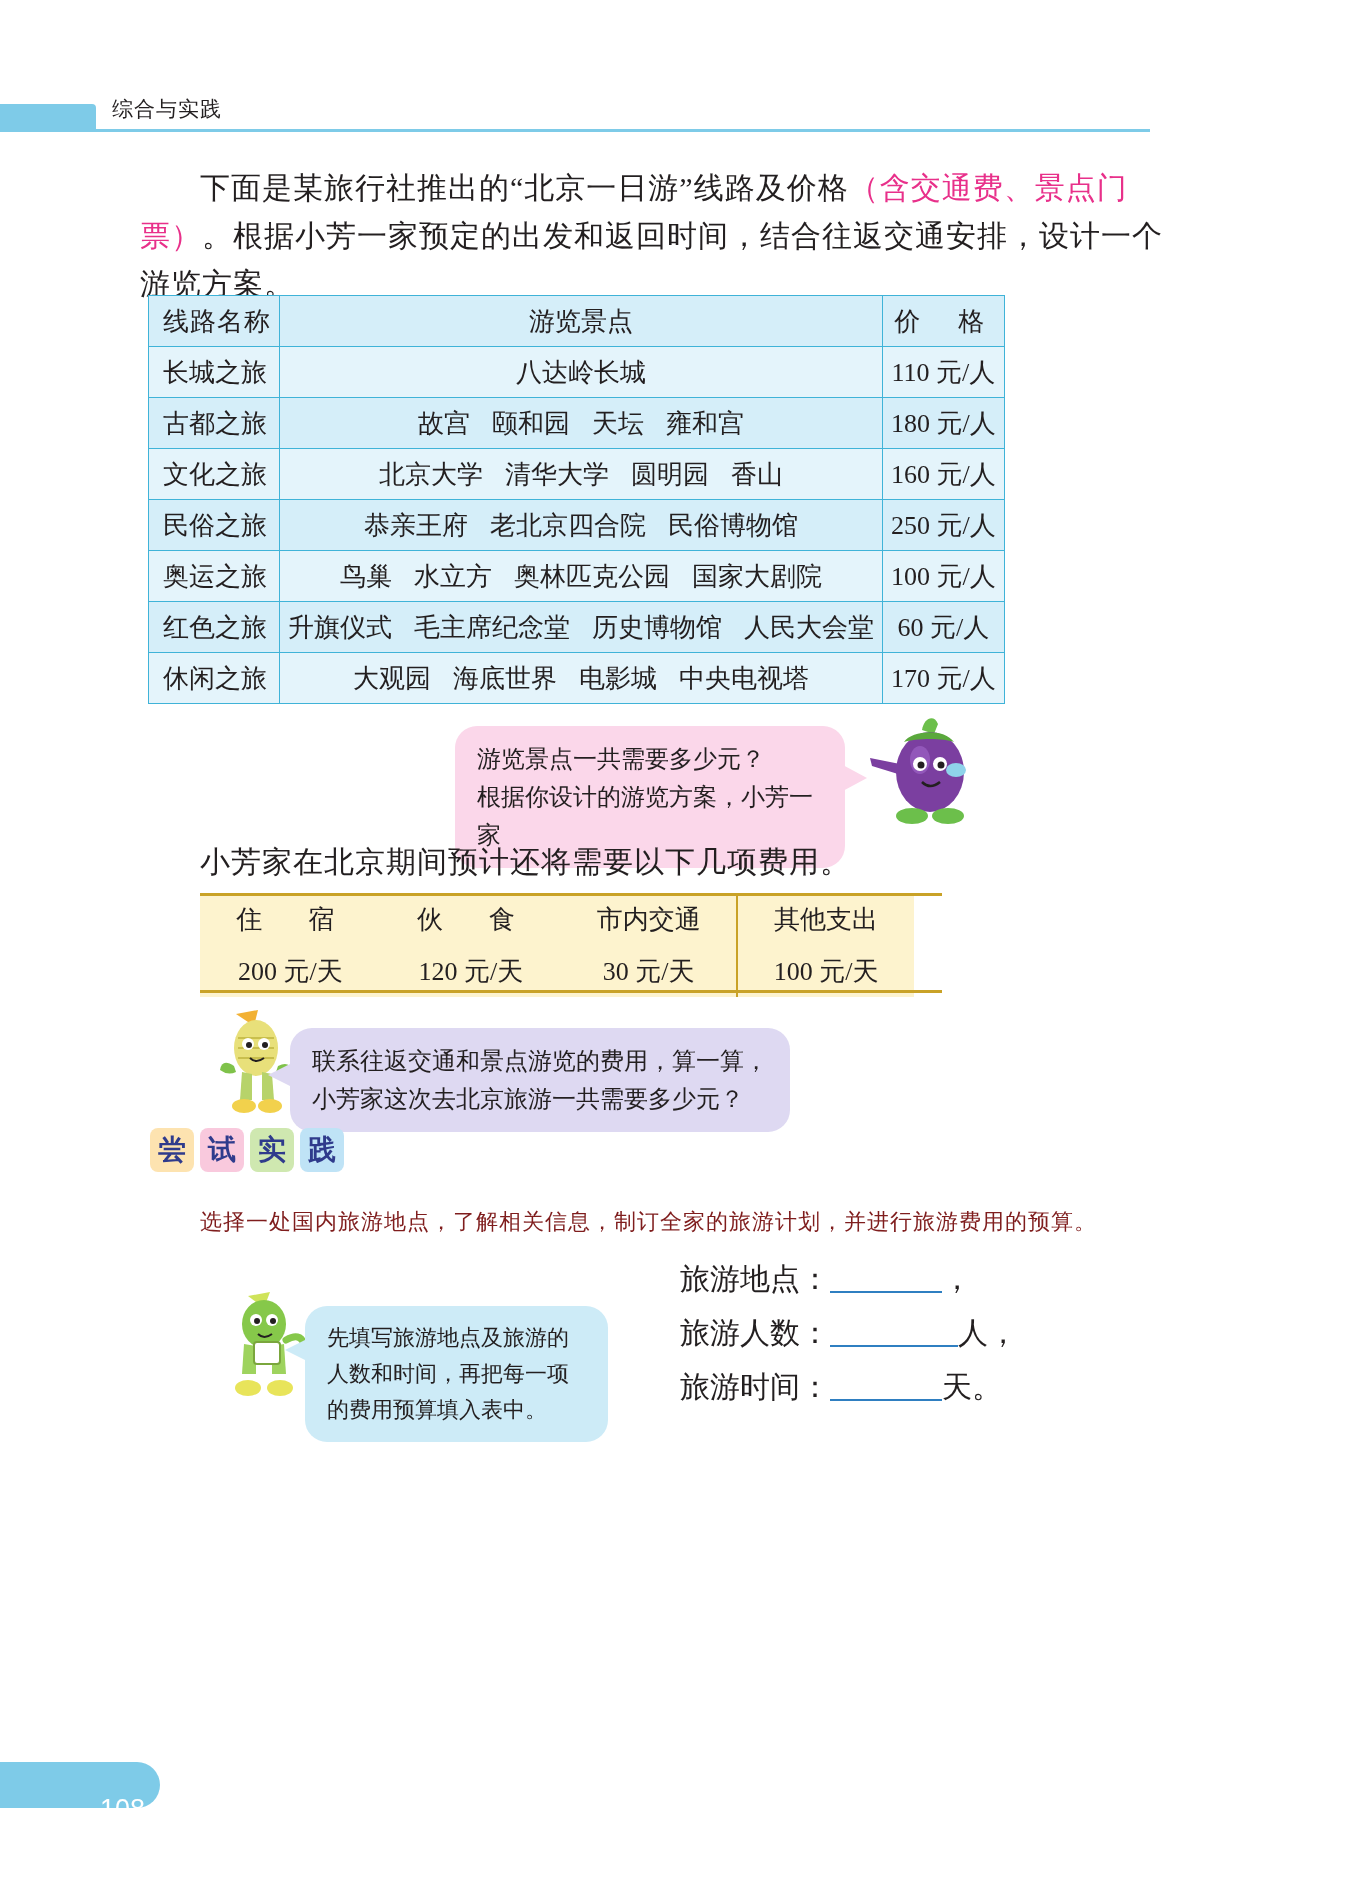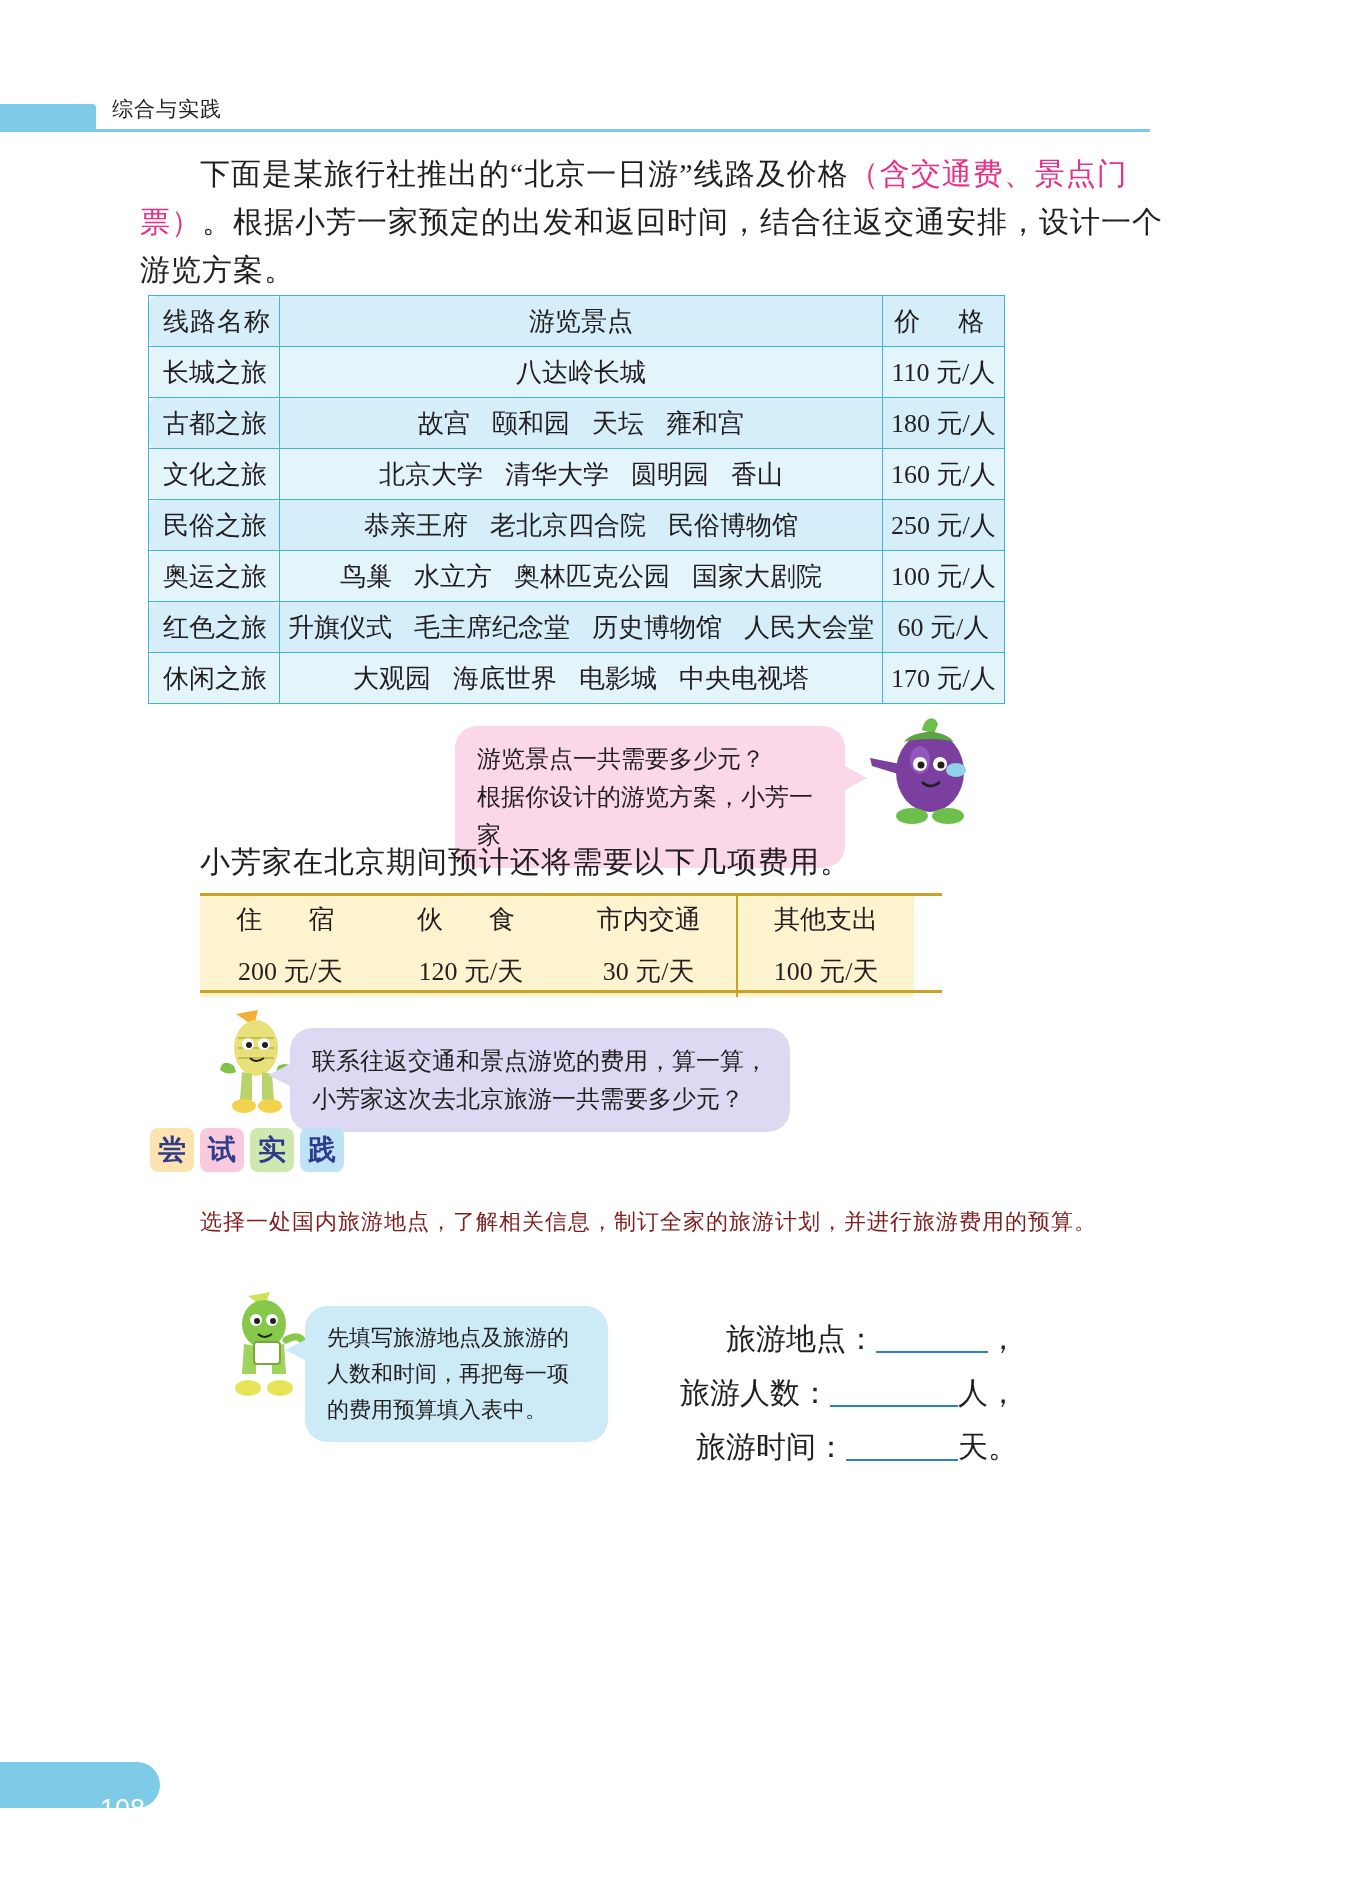--- a/index.html
+++ b/index.html
@@ -39,21 +39,21 @@
     top: 95px;
     font-size: 21px;
     color: #231f20;
     letter-spacing: 1px;
   }
 
   
   .intro {
     position: absolute;
     left: 140px;
-    top: 150px;
+    top: 164px;
     width: 1040px;
     font-size: 30px;
     line-height: 48px;
     color: #231f20;
     text-indent: 60px;
     letter-spacing: 1px;
   }
   .intro .hl { color: #e8308a; }
 
   
@@ -67,21 +67,21 @@
     color: #231f20;
   }
   .routes td {
     border: 1px solid #3fb3d8;
     height: 50px;
     padding: 0 8px;
     background: #e4f4fb;
     white-space: nowrap;
   }
   .routes tr:nth-child(odd) td { background: #d5eef9; }
-  .routes .c-name { width: 130px; text-align: left; padding-left: 14px; border-radius: 7px; }
+  .routes .c-name { width: 130px; text-align: left; padding-left: 14px; }
   .routes .c-spots { text-align: center; }
   .routes .c-price { width: 122px; text-align: center; }
   .routes .hdr td { background: #cfeaf7; }
   .routes .hdr .c-name { letter-spacing: 1px; }
   .routes .hdr .c-price { letter-spacing: 6px; padding-left: 6px; margin-left: 48px;}
   .spot-gap { display: inline-block; width: 22px; }
 
   
   .bubble {
     position: absolute;
@@ -246,25 +246,24 @@
     left: 218px;
     top: 1288px;
     width: 96px;
     height: 120px;
   }
 
   
   .fillins {
     position: absolute;
     left: 680px;
-    top: 1312px;
+    top: 1252px;
     font-size: 30px;
     line-height: 54px;
     color: #231f20;
-    text-align: right;
   }
   .fillins .row { white-space: nowrap; }
   .blank {
     display: inline-block;
     border-bottom: 2px solid #2f7fc1;
     height: 30px;
     vertical-align: -4px;
   }
   .b1 { width: 112px; }
   .b2 { width: 128px; }

